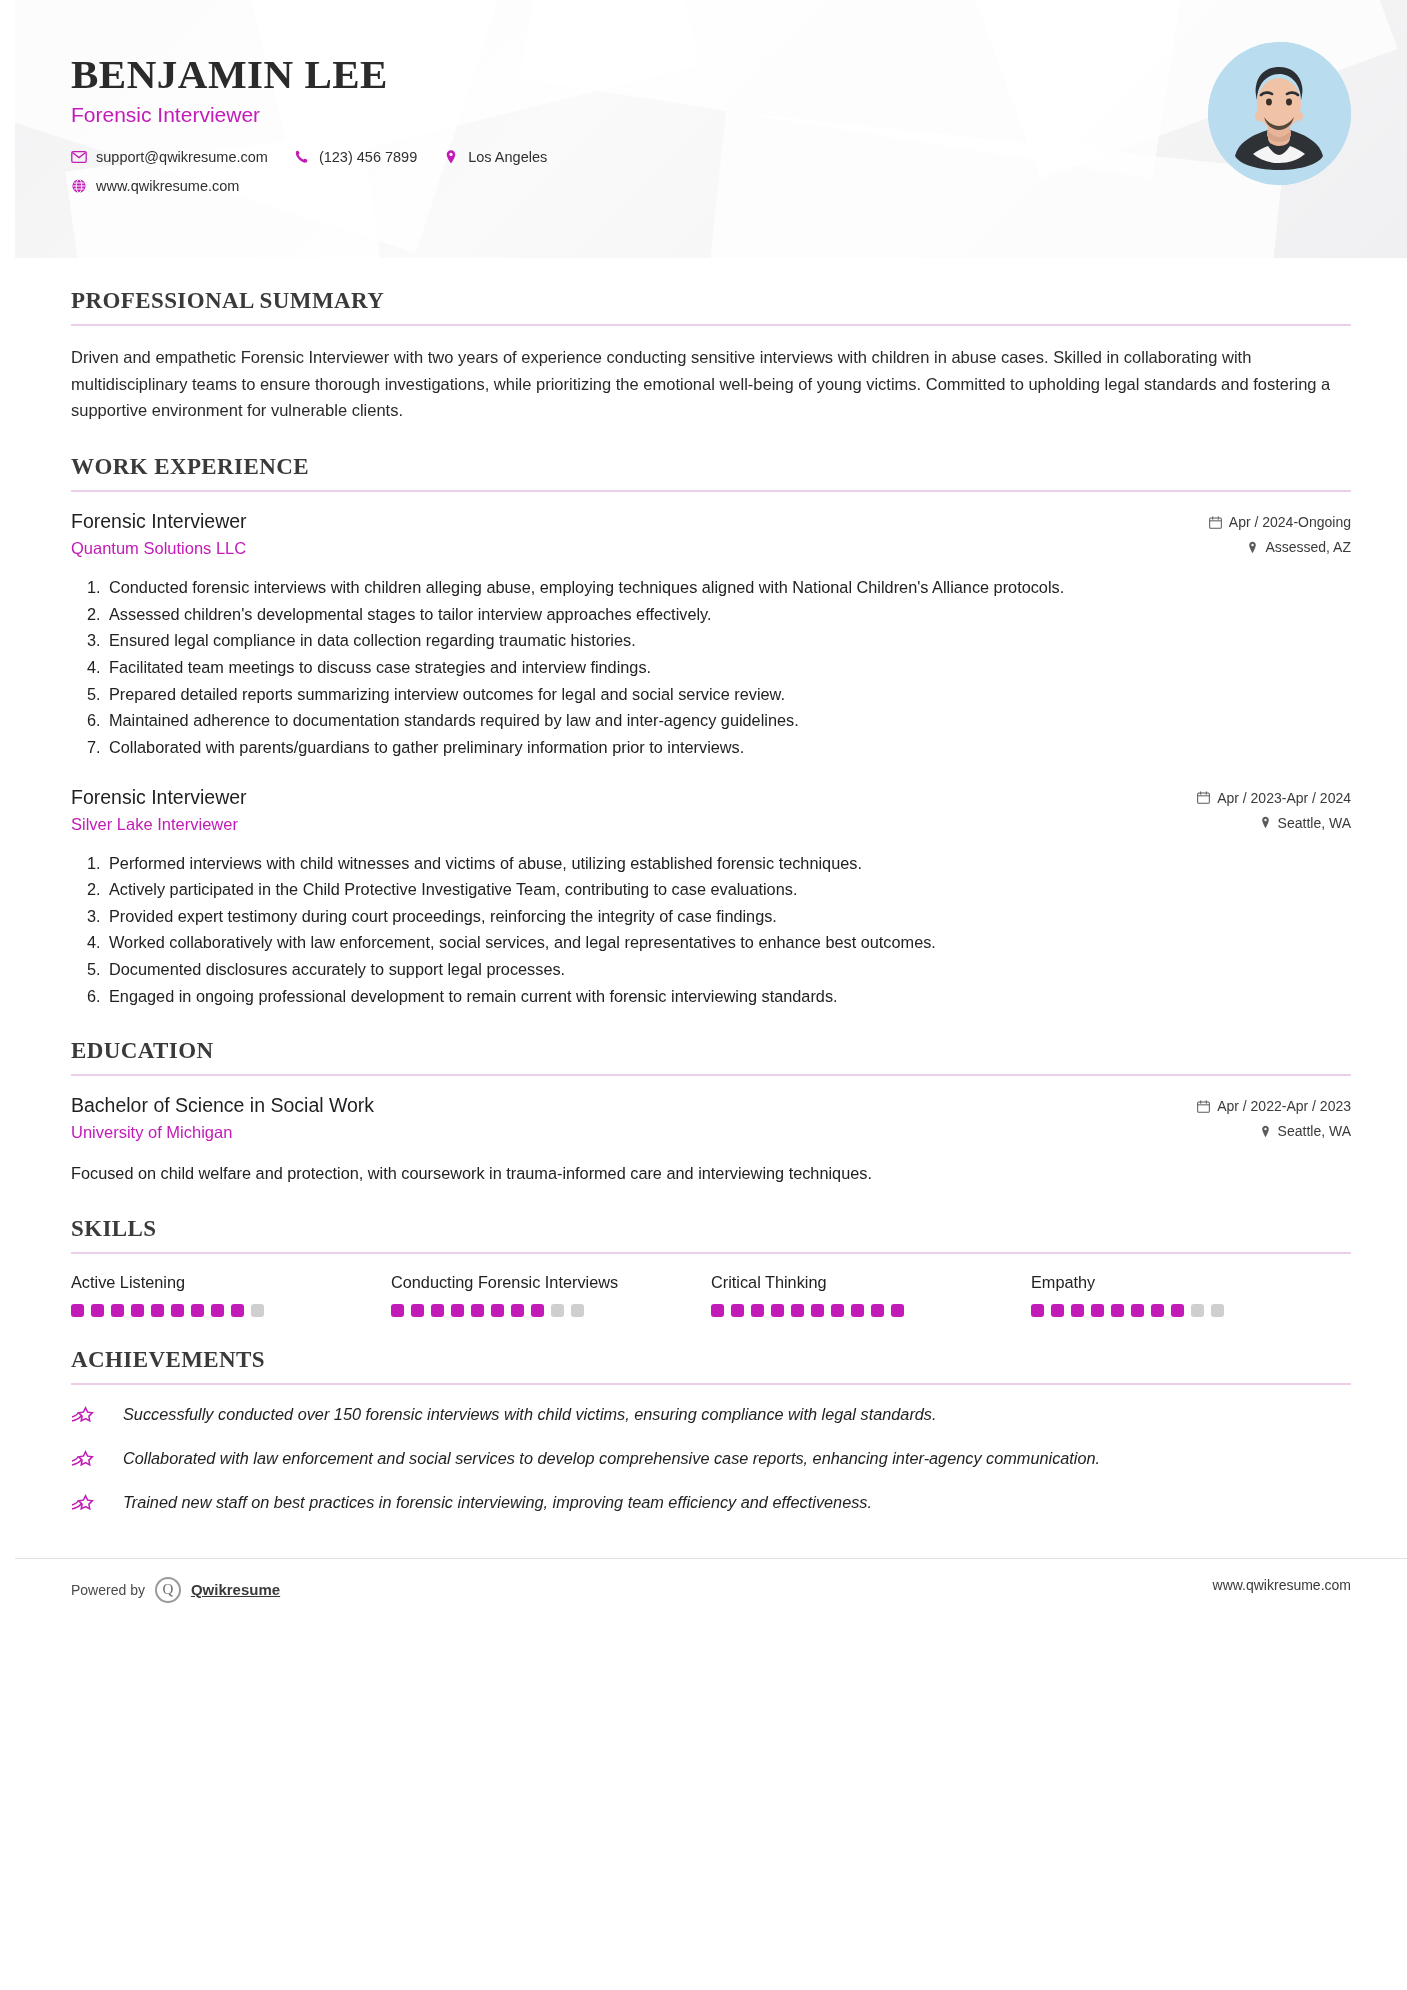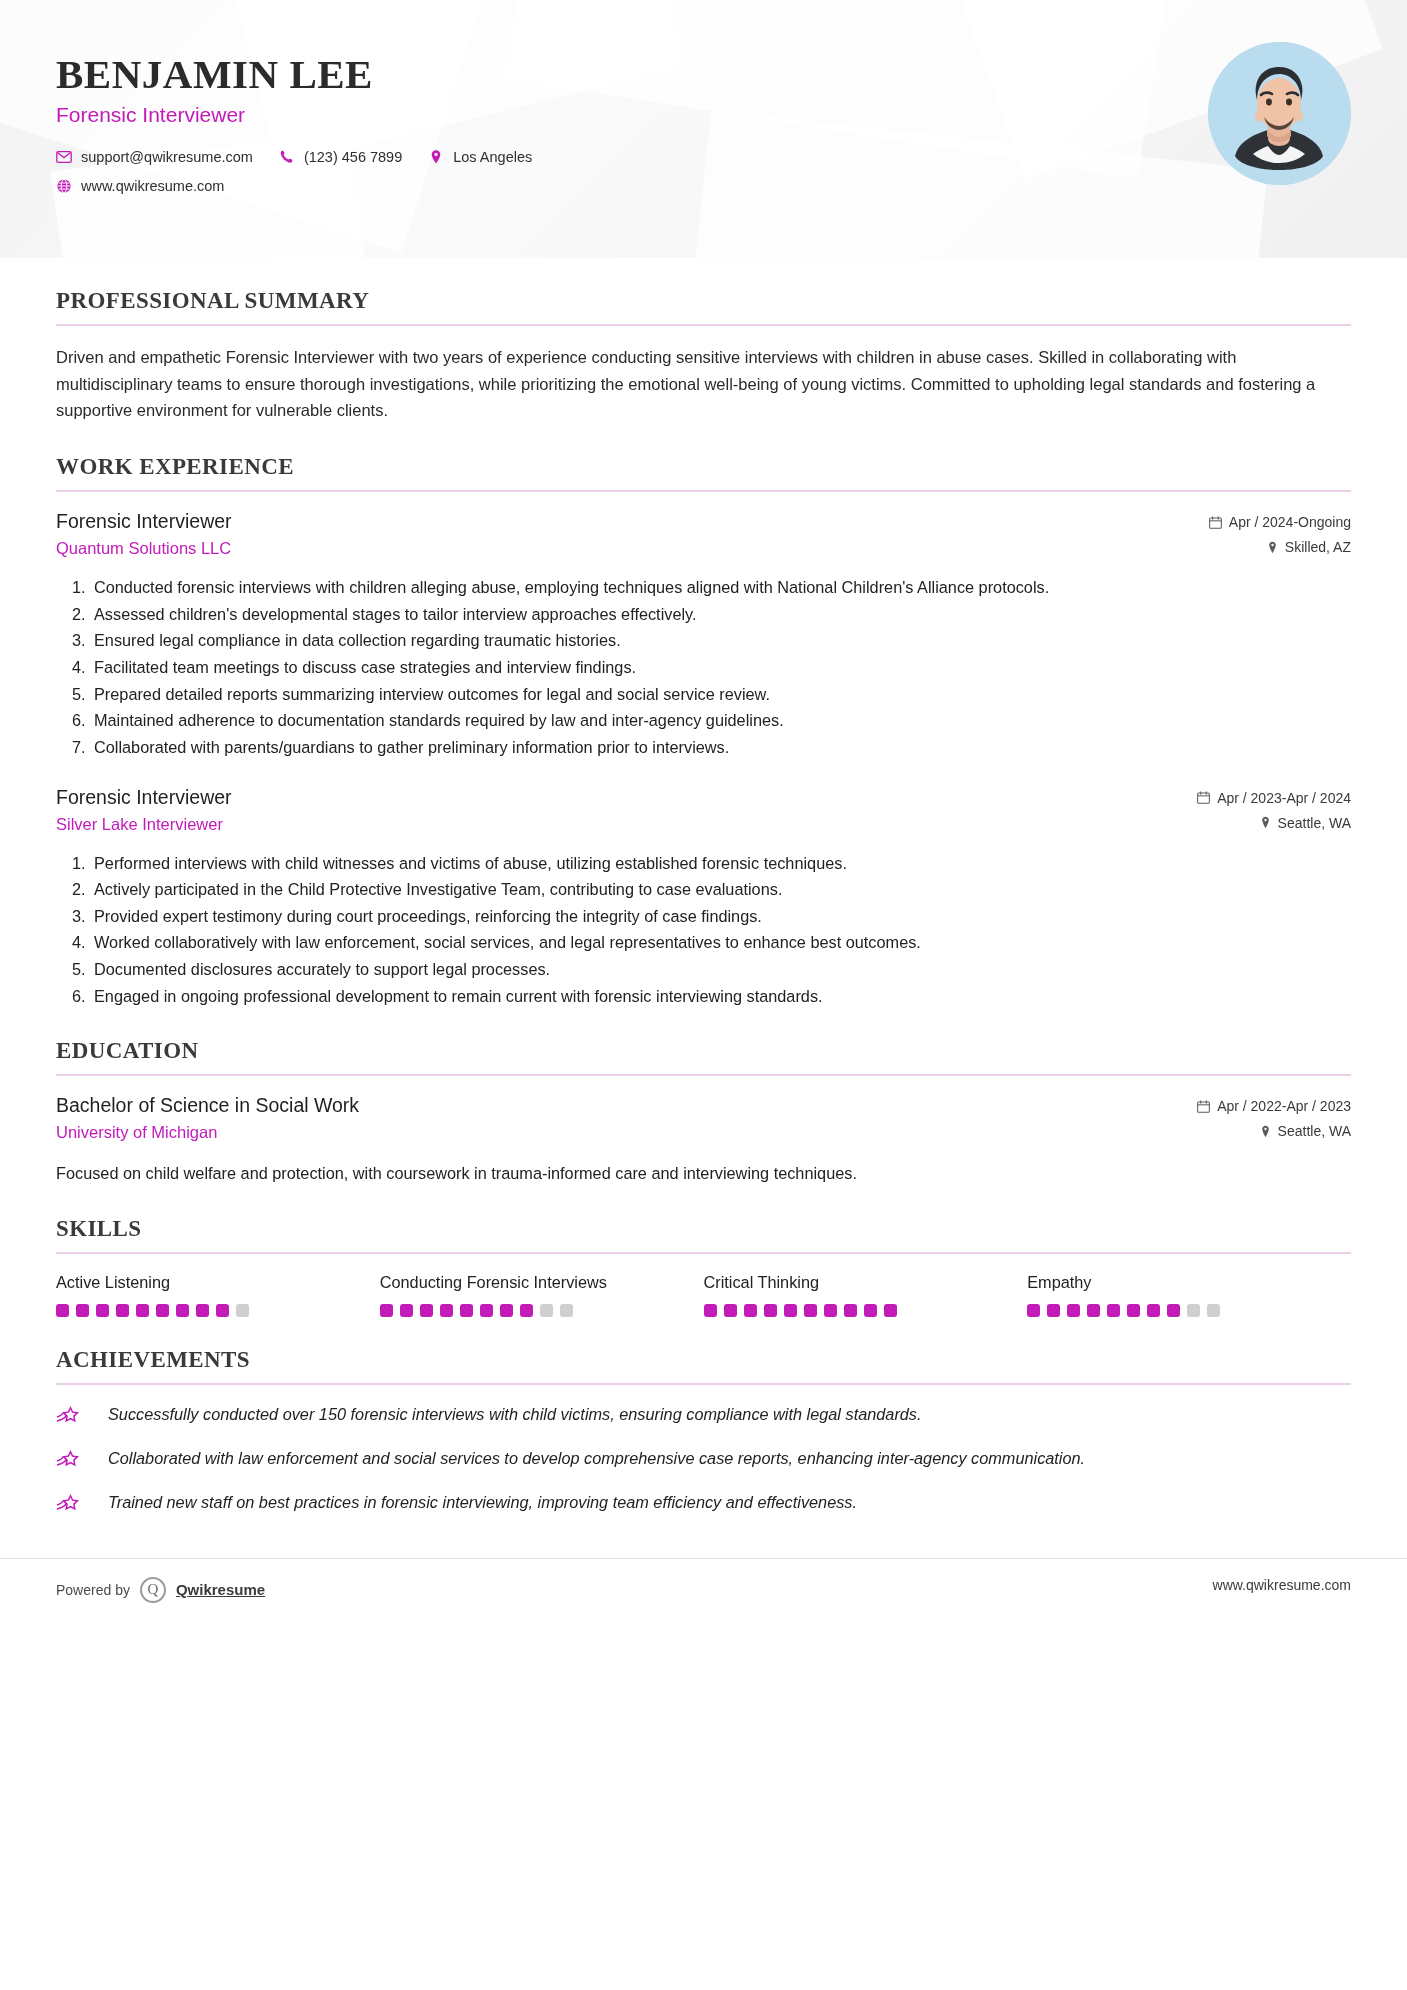--- a/index.html
+++ b/index.html
@@ -11,20 +11,21 @@
     font-family: "Liberation Sans", sans-serif;
     color: #1c1c1c;
     -webkit-font-smoothing: antialiased;
   }
   .page {
     position: relative;
     width: 1407px;
     min-height: 1990px;
     background: #fff;
     overflow: hidden;
+    padding-left: 15px;
   }
   
   .header {
     position: relative;
     height: 258px;
     background: linear-gradient(135deg, #f2f2f4 0%, #fafafa 40%, #f0f0f2 100%);
     overflow: hidden;
   }
   .header .facet {
     position: absolute;
@@ -352,21 +353,21 @@
               </span>
               <span>Apr / 2024-Ongoing</span>
             </div>
             <div class="meta-line">
               <span class="ico">
                 <svg width="11" height="13" viewBox="0 0 12 14">
                     <path d="M6 0.8c-2 0-3.6 1.6-3.6 3.5 0 2.6 3.6 8.9 3.6 8.9S9.6 6.9 9.6 4.3C9.6 2.4 8 0.8 6 0.8z" fill="#5a5a5a"></path>
                     <circle cx="6" cy="4.2" r="1.3" fill="#fff"></circle>
                   </svg>
               </span>
-              <span>Skilled, AZ</span>
+              <span>Assessed, AZ</span>
             </div>
           </div>
         </div>
         <ol class="bullets">
           <li>Conducted forensic interviews with children alleging abuse, employing techniques aligned with National Children's Alliance protocols.</li>
           <li>Assessed children's developmental stages to tailor interview approaches effectively.</li>
           <li>Ensured legal compliance in data collection regarding traumatic histories.</li>
           <li>Facilitated team meetings to discuss case strategies and interview findings.</li>
           <li>Prepared detailed reports summarizing interview outcomes for legal and social service review.</li>
           <li>Maintained adherence to documentation standards required by law and inter-agency guidelines.</li>

